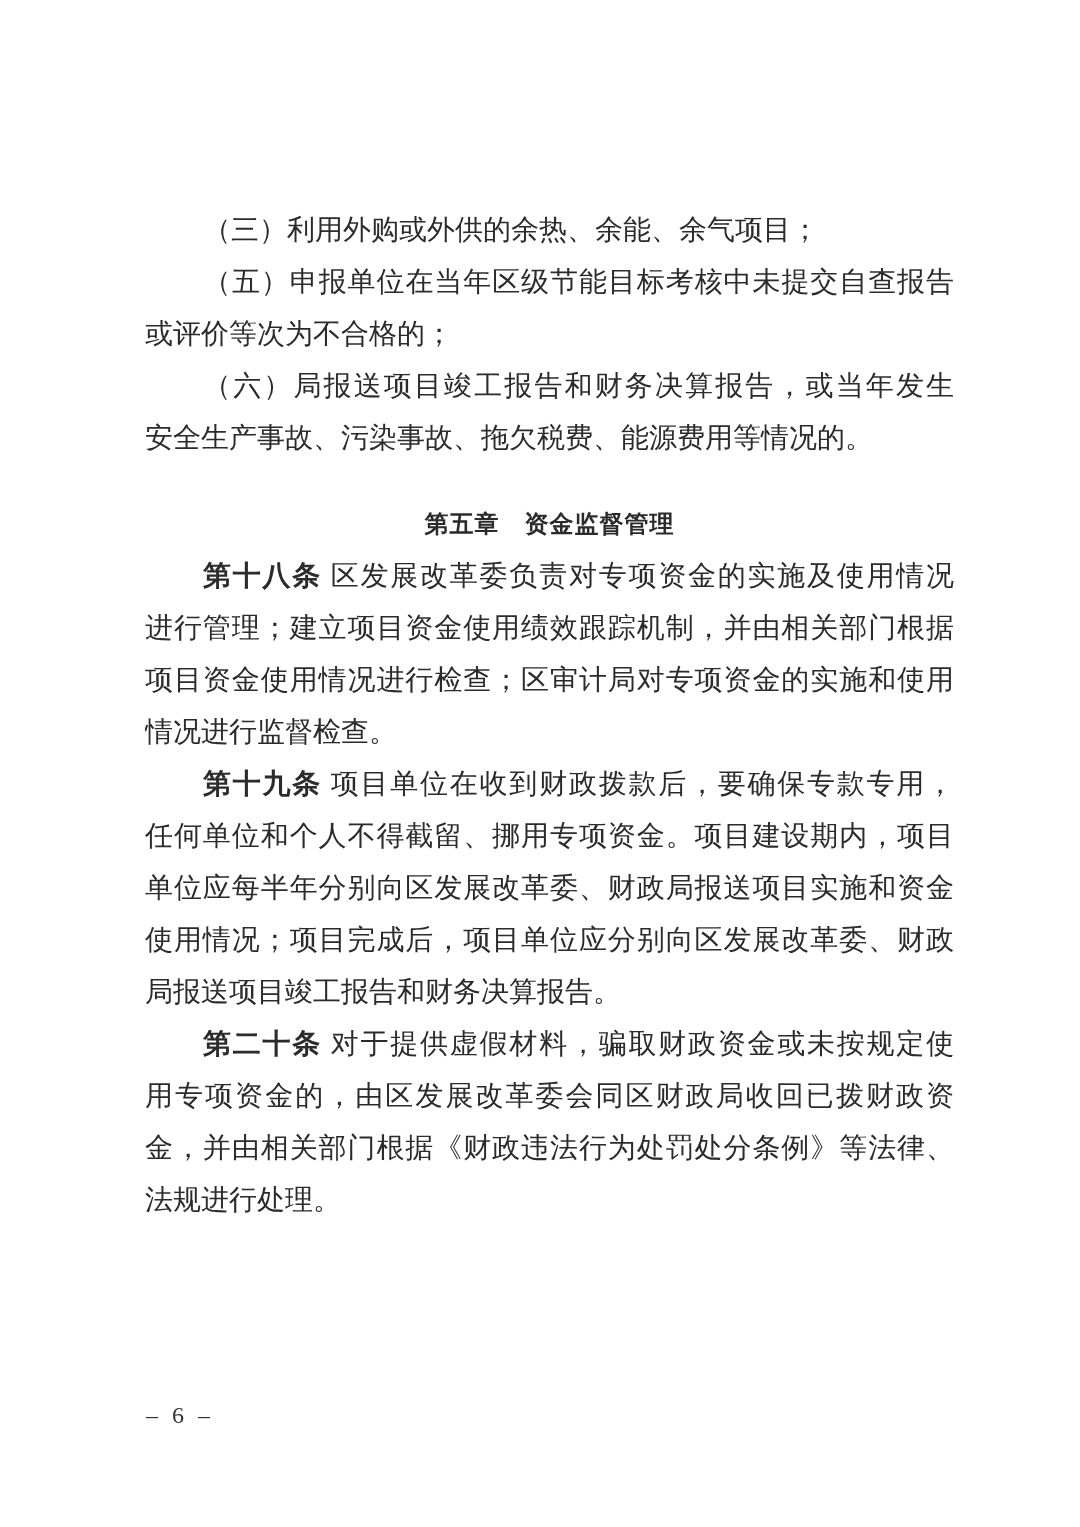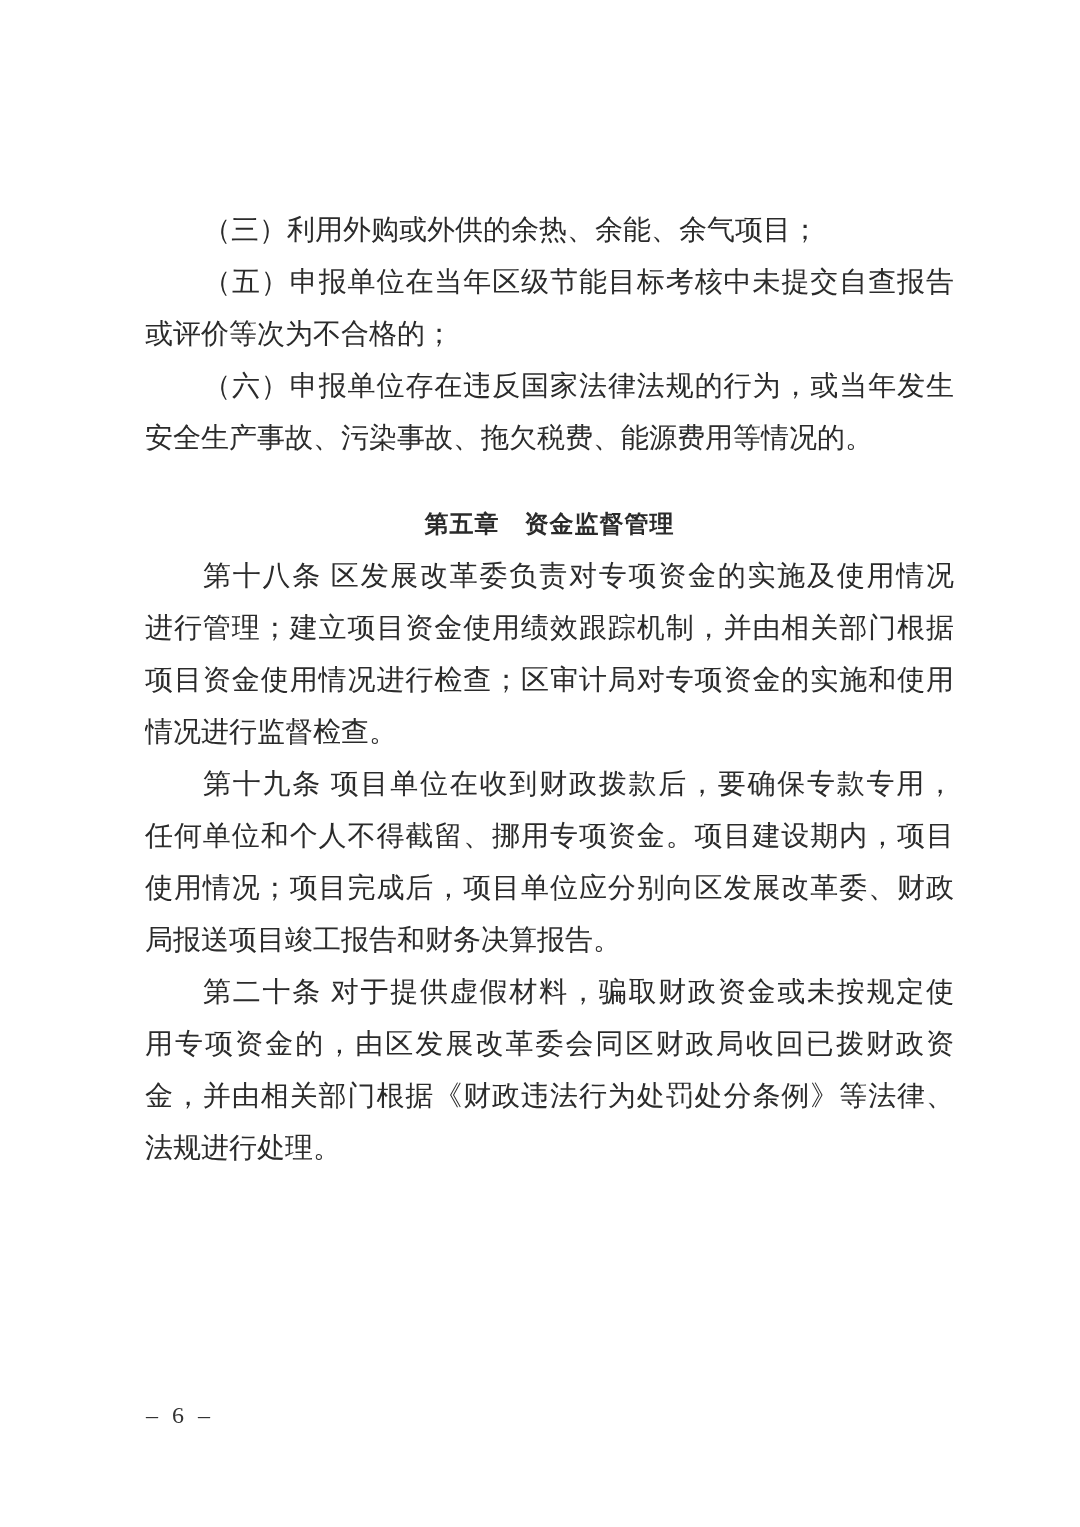--- a/index.html
+++ b/index.html
@@ -28,21 +28,21 @@
   .line {
     height: 52px;
     line-height: 52px;
     overflow: hidden;
   }
   .line.indent { text-indent: 58px; }
   .line.fill {
     text-align: justify;
     text-align-last: justify;
   }
-  .lead { font-weight: normal; }
+  .lead { font-weight: bold; }
   .heading {
     font-weight: bold;
     font-size: 24px;
     height: 52px;
     line-height: 52px;
     text-align: center;
     margin-top: 34px;
     letter-spacing: 1px;
   }
   .page-number {
@@ -60,33 +60,34 @@
 <div class="page">
   <div class="doc-body">
       <div class="paragraph">
         <div class="line indent">（三）利用外购或外供的余热、余能、余气项目；</div>
       </div>
       <div class="paragraph">
         <div class="line indent fill">（五）申报单位在当年区级节能目标考核中未提交自查报告</div>
         <div class="line">或评价等次为不合格的；</div>
       </div>
       <div class="paragraph">
-        <div class="line indent fill">（六）申报单位存在违反国家法律法规的行为，或当年发生</div>
+        <div class="line indent fill">（六）局报送项目竣工报告和财务决算报告，或当年发生</div>
         <div class="line">安全生产事故、污染事故、拖欠税费、能源费用等情况的。</div>
       </div>
       <div class="heading">第五章　资金监督管理</div>
       <div class="paragraph">
         <div class="line indent fill"><span class="lead">第十八条</span> 区发展改革委负责对专项资金的实施及使用情况</div>
         <div class="line fill">进行管理；建立项目资金使用绩效跟踪机制，并由相关部门根据</div>
         <div class="line fill">项目资金使用情况进行检查；区审计局对专项资金的实施和使用</div>
         <div class="line">情况进行监督检查。</div>
       </div>
       <div class="paragraph">
         <div class="line indent fill"><span class="lead">第十九条</span> 项目单位在收到财政拨款后，要确保专款专用，</div>
         <div class="line fill">任何单位和个人不得截留、挪用专项资金。项目建设期内，项目</div>
+        <div class="line fill">单位应每半年分别向区发展改革委、财政局报送项目实施和资金</div>
         <div class="line fill">使用情况；项目完成后，项目单位应分别向区发展改革委、财政</div>
         <div class="line">局报送项目竣工报告和财务决算报告。</div>
       </div>
       <div class="paragraph">
         <div class="line indent fill"><span class="lead">第二十条</span> 对于提供虚假材料，骗取财政资金或未按规定使</div>
         <div class="line fill">用专项资金的，由区发展改革委会同区财政局收回已拨财政资</div>
         <div class="line fill">金，并由相关部门根据《财政违法行为处罚处分条例》等法律、</div>
         <div class="line">法规进行处理。</div>
       </div>
     </div>

